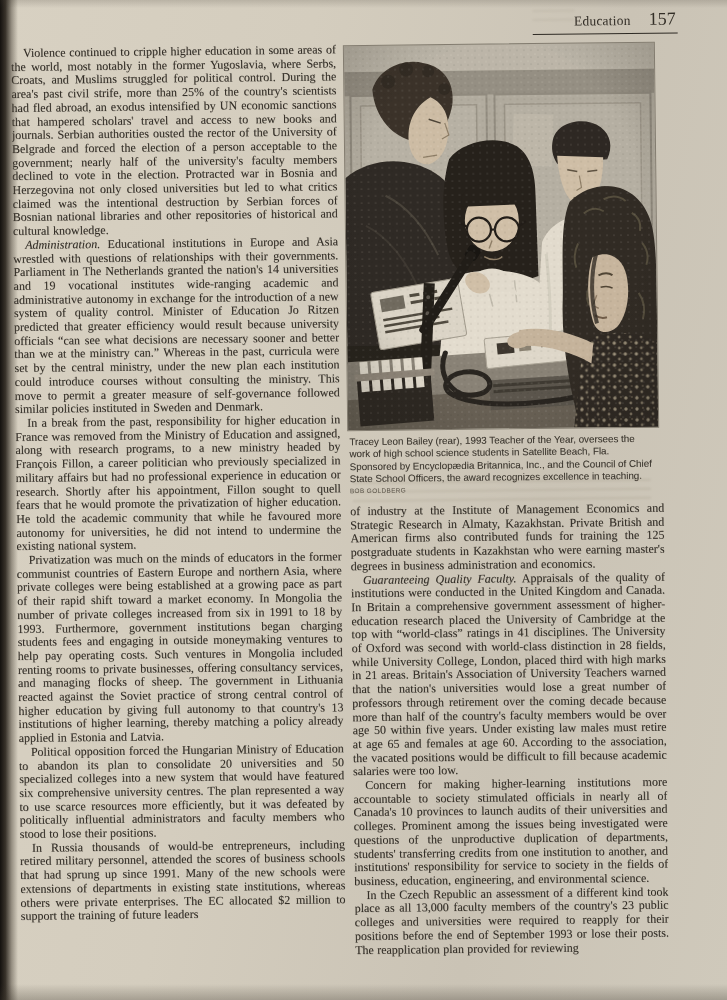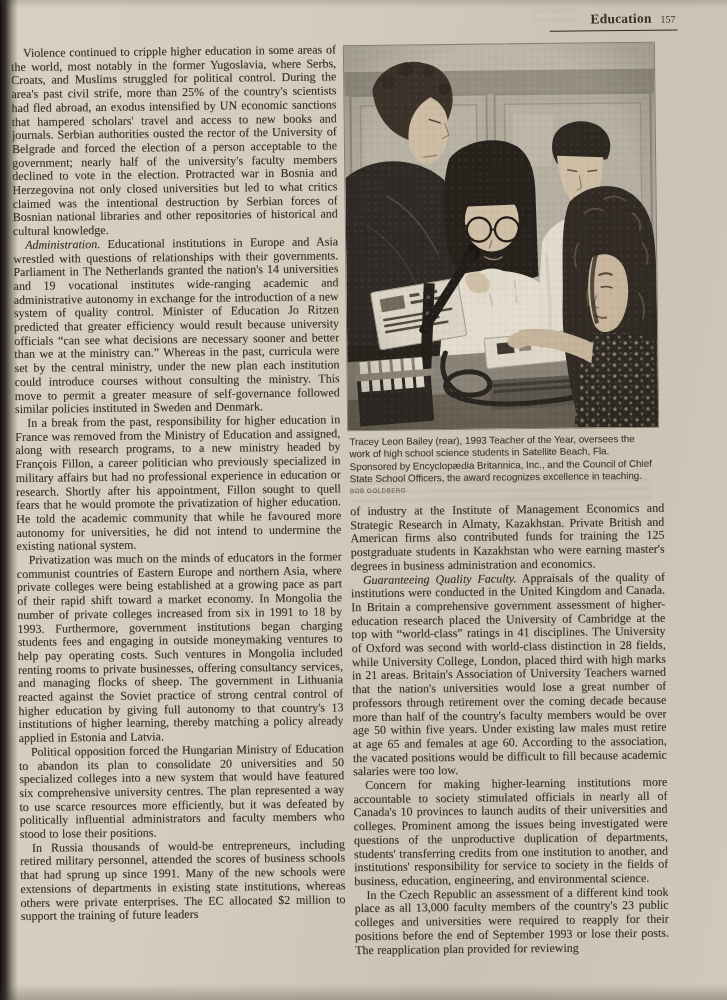--- a/index.html
+++ b/index.html
@@ -18,22 +18,22 @@
     transform-origin:50% 50%;
     color:#332e27;
   }
   
   .running-head{
     position:absolute;top:12px;right:44px;
     border-bottom:1.5px solid #2e2a24;
     padding:0 2px 3px 2px;
     white-space:nowrap;
   }
-  .running-head .sect{font-weight:bold;font-size:13.5px;letter-spacing:.2px;margin-left:39px;}
-  .running-head .pageno{font-size:10px;margin-left:9px;}
+  .running-head .sect{font-weight:normal;font-size:13.5px;letter-spacing:.2px;margin-left:39px;}
+  .running-head .pageno{font-size:18px;margin-left:18px;}
   
   .col{
     position:absolute;
     font-size:12px;line-height:13.7px;
     text-align:justify;
     hyphens:auto;-webkit-hyphens:auto;
     word-spacing:0.4px;
     text-shadow:0.3px 0.3px 0.5px rgba(51,46,39,0.32);
   }
   .col-left{left:16px;top:43px;width:325px;height:948px;overflow:hidden;}

